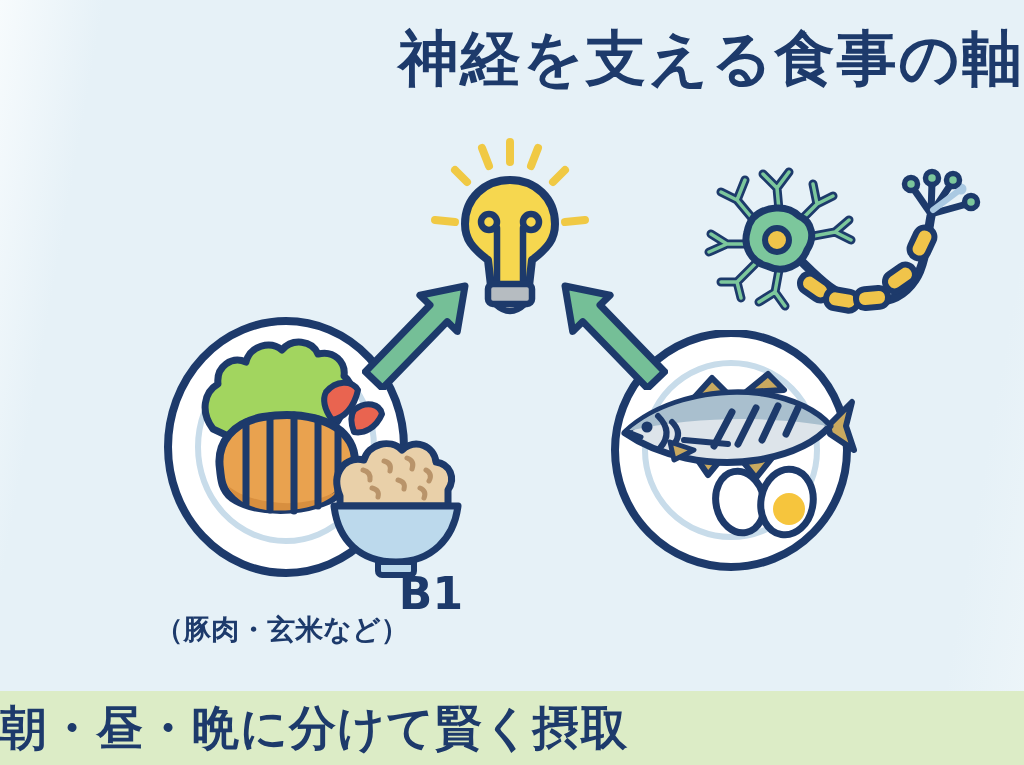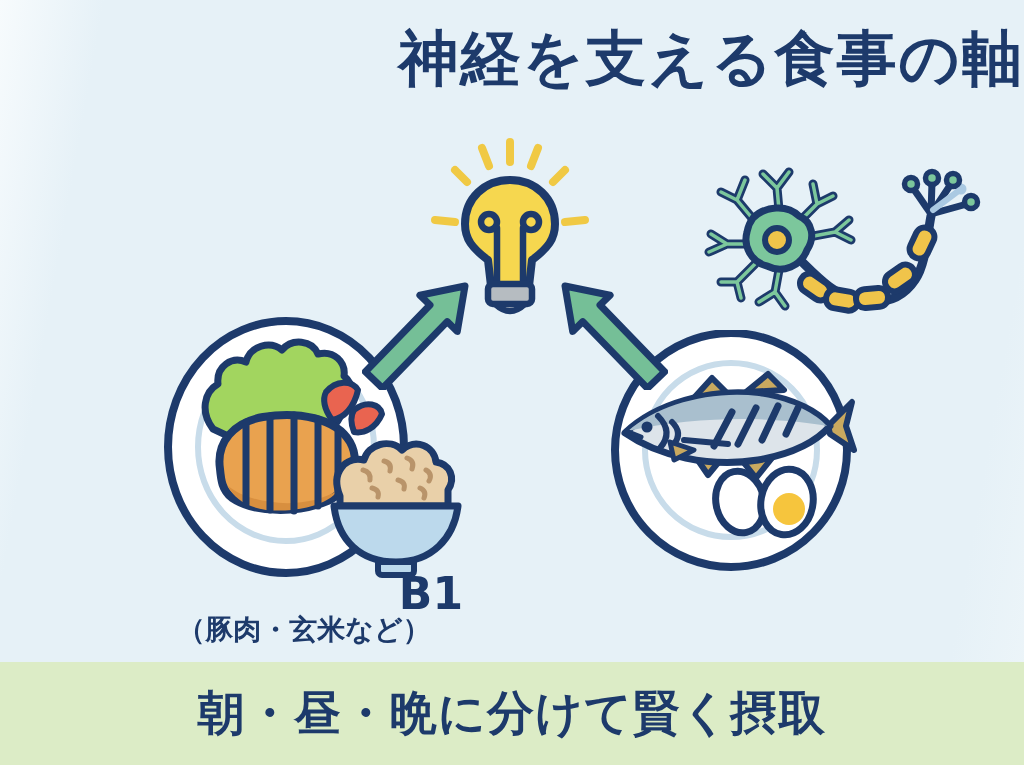--- a/index.html
+++ b/index.html
@@ -27,23 +27,23 @@
     font-size:44px;font-weight:800;line-height:1;
     color:var(--navy,#1d3a6b);
   }
   .vitamin-sublabel{
     position:absolute;width:380px;text-align:center;
     font-size:28px;font-weight:700;line-height:1;
     color:var(--navy,#1d3a6b);
     white-space:nowrap;
   }
   .banner{
-    position:absolute;left:0;bottom:0;width:1024px;height:103px;
+    position:absolute;left:0;bottom:0;width:1024px;height:74px;
     background:var(--banner_bg,#dcecc6);
-    display:flex;align-items:center;justify-content:center;
+    display:flex;align-items:center;justify-content:flex-start;
   }
   .banner-text{
     font-size:47px;font-weight:800;letter-spacing:1px;
     color:var(--navy,#1d3a6b);
     white-space:nowrap;
   }
   svg{display:block;}
 </style>
 </head>
 <body>
@@ -177,20 +177,20 @@
     <circle cx="266" cy="49" r="5.5" fill="var(--accent_lightblue,#aac9e2)"></circle>
     <g fill="var(--neuron_green,#7cc79c)" stroke="var(--navy,#1d3a6b)" stroke-width="5.5">
       <circle cx="216" cy="44" r="6.5"></circle>
       <circle cx="237" cy="38" r="6.5"></circle>
       <circle cx="258" cy="40" r="6.5"></circle>
       <circle cx="276" cy="62" r="6.5"></circle>
     </g>
   </svg>
 
   <div class="vitamin-label" style="left:123px;top:572px;">B1</div>
-  <div class="vitamin-sublabel" style="left:114px;top:616px;text-align:center;">（豚肉・玄米など）</div>
+  <div class="vitamin-sublabel" style="left:92px;top:616px;text-align:center;">（豚肉・玄米など）</div>
 
 
   <div class="banner">
     <div class="banner-text">朝・昼・晩に分けて賢く摂取</div>
   </div>
 
 </div>
 
 </body></html>

